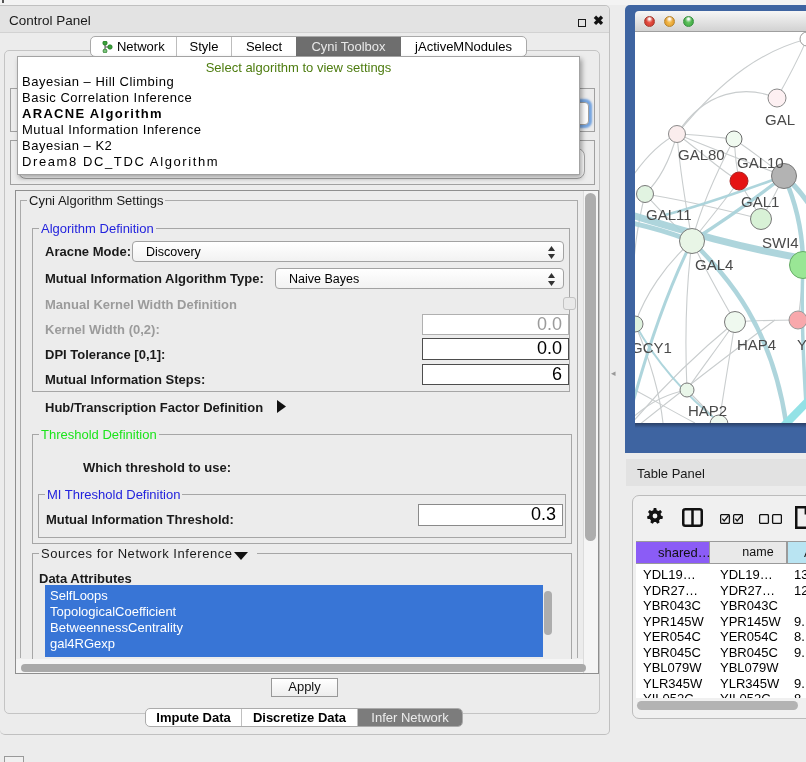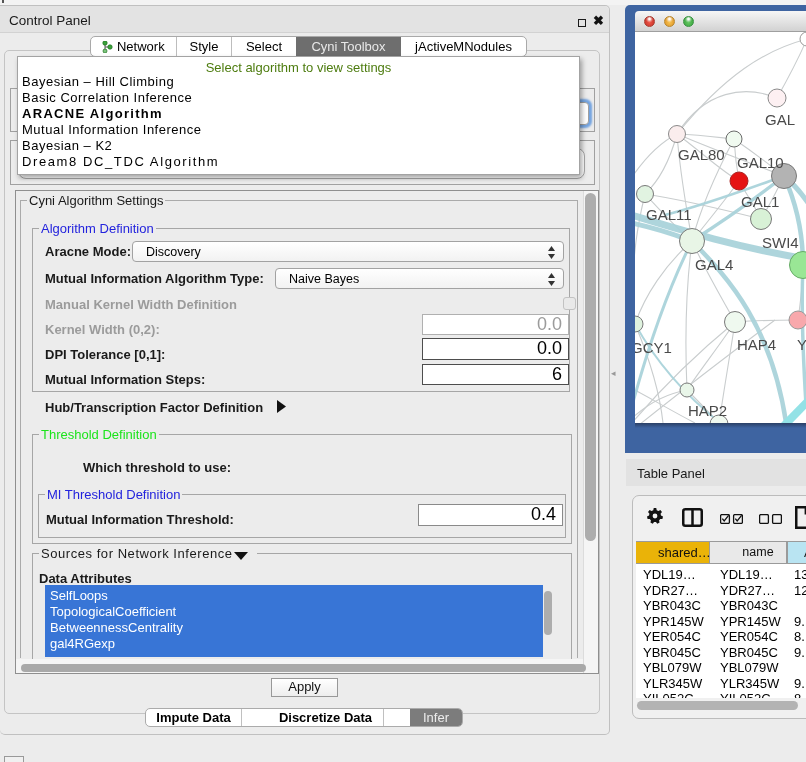--- a/index.html
+++ b/index.html
@@ -85,39 +85,39 @@
 
   <div class="group" style="left:32px;top:428px;width:540px;height:110px;">
     <span class="gtitle" style="color:#1be41b;">Threshold Definition</span>
   </div>
   <div class="abs b13" style="left:83px;top:454px;">Which threshold to use:</div>
 
   <div class="group" style="left:38px;top:488px;width:528px;height:44px;">
     <span class="gtitle" style="color:#2323dd;">MI Threshold Definition</span>
   </div>
   <div class="abs b13" style="left:46px;top:506px;">Mutual Information Threshold:</div>
-  <div class="abs field" style="left:418px;top:498px;width:145px;height:22px;border-color:#8a8a8a;">0.4</div>
+  <div class="abs field" style="left:418px;top:498px;width:145px;height:22px;border-color:#8a8a8a;">0.3</div>
 
   <div class="group" style="left:32px;top:547px;width:540px;height:106px;border-bottom:none;">
     <span class="gtitle" style="color:#1a1a1a;padding-right:24px;letter-spacing:0.55px;">Sources for Network Inference</span>
   </div>
   <svg class="abs" style="left:234px;top:546px;" width="14" height="8" viewBox="0 0 14 8">
       <path d="M0 0 H14 L7 8 Z" fill="#111"></path>
     </svg>
   <div class="abs b13" style="left:39px;top:565px;">Data Attributes</div>
 
   <div class="abs" style="left:45px;top:579px;width:508px;height:72px;background:#3875d6;overflow:hidden;">
     <div style="color:#fff;font-size:13px;padding:3px 0 0 5px;line-height:16px;">SelfLoops<br>TopologicalCoefficient<br>BetweennessCentrality<br>gal4RGexp</div>
   </div>
   <div class="abs" style="left:543px;top:579px;width:10px;height:72px;background:#ececec;"></div>
   <div class="abs" style="left:544px;top:585px;width:8px;height:44px;background:#adadad;border-radius:4px;"></div>
 
   <div class="abs" style="left:271px;top:672px;width:67px;height:19px;background:linear-gradient(#ffffff,#ededed);border:1px solid #989898;border-radius:0;text-align:center;font-size:13px;line-height:16px;color:#111;">Apply</div>
 
-  <div class="abs" style="left:145px;top:702px;width:318px;height:19px;background:#fff;border:1px solid #ababab;border-radius:5px;display:flex;overflow:hidden;gap:26px;">
+  <div class="abs" style="left:145px;top:702px;width:318px;height:19px;background:#fff;border:1px solid #ababab;border-radius:5px;display:flex;overflow:hidden;">
     <div style="width:96px;text-align:center;font-size:13px;font-weight:bold;line-height:17px;border-right:1px solid #c0c0c0;">Impute Data</div>
     <div style="width:116px;text-align:center;font-size:13px;font-weight:bold;line-height:17px;border-right:1px solid #c0c0c0;">Discretize Data</div>
     <div style="flex:1;text-align:center;font-size:13px;line-height:17px;background:#7c7c7c;color:#ececec;">Infer Network</div>
   </div>
 
   <div class="abs" style="left:90px;top:30px;width:437px;height:21px;background:#fff;border:1px solid #a9a9a9;border-radius:5px;display:flex;overflow:hidden;">
     <div style="width:86px;font-size:13px;line-height:19px;text-align:center;border-right:1px solid #bdbdbd;">
       <svg width="11" height="12" viewBox="0 0 11 12" style="vertical-align:-2px;">
           <path d="M3 2 V10 M3 6 H7" stroke="#555" stroke-width="1"></path>
           <circle cx="3" cy="2" r="2.2" fill="#3ba23b" stroke="#1c701c" stroke-width="0.7"></circle>
@@ -262,21 +262,21 @@
   </svg>
   <svg class="abs" style="left:126px;top:18px;" width="23" height="10" viewBox="0 0 23 10">
     <rect x="0.6" y="0.6" width="8.8" height="8.8" rx="1.2" fill="none" stroke="#111" stroke-width="1.3"></rect>
     <rect x="13.6" y="0.6" width="8.8" height="8.8" rx="1.2" fill="none" stroke="#111" stroke-width="1.3"></rect>
   </svg>
   <svg class="abs" style="left:162px;top:10px;" width="18" height="23" viewBox="0 0 18 23">
     <path d="M1.25 1.25 H11 L16.75 7 V21.75 H1.25 Z" fill="none" stroke="#111" stroke-width="2.5"></path>
     <path d="M10.5 1.5 V7.5 H17" fill="none" stroke="#111" stroke-width="1.8"></path>
   </svg>
   
-  <div class="abs" style="left:3px;top:45px;width:74px;height:23px;background:#eab308;border:1px solid #9a9a9a;border-left:none;text-align:center;font-size:13px;line-height:21px;color:#111;text-indent:22px;">shared…</div>
+  <div class="abs" style="left:3px;top:45px;width:74px;height:23px;background:#8b5cf6;border:1px solid #9a9a9a;border-left:none;text-align:center;font-size:13px;line-height:21px;color:#111;text-indent:22px;">shared…</div>
   <div class="abs" style="left:77px;top:45px;width:77px;height:23px;background:#e9e9e9;border:1px solid #9a9a9a;border-left:none;text-align:center;font-size:12.5px;line-height:21px;color:#111;text-indent:20px;">name</div>
   <div class="abs" style="left:154px;top:45px;width:22px;height:23px;background:#b9e4f2;border-top:1px solid #9a9a9a;border-bottom:1px solid #9a9a9a;border-left:1px solid #9a9a9a;overflow:hidden;">
       <span style="position:absolute;left:16px;top:3px;font-size:13px;color:#111;">A</span>
     </div>
   
   <div class="abs" style="left:3px;top:68px;width:173px;height:134px;background:#fff;overflow:hidden;font-size:13px;color:#000;padding-top:3px;">
     <div style="position:absolute;left:7px;top:3px;line-height:15.5px;">YDL19…<br>YDR27…<br>YBR043C<br>YPR145W<br>YER054C<br>YBR045C<br>YBL079W<br>YLR345W<br>YIL052C</div>
     <div style="position:absolute;left:84px;top:3px;line-height:15.5px;">YDL19…<br>YDR27…<br>YBR043C<br>YPR145W<br>YER054C<br>YBR045C<br>YBL079W<br>YLR345W<br>YIL052C</div>
     <div style="position:absolute;left:158px;top:3px;line-height:15.5px;">13<br>12<br>&nbsp;<br>9.<br>8.<br>9.<br>&nbsp;<br>9.<br>8.</div>
   </div>

